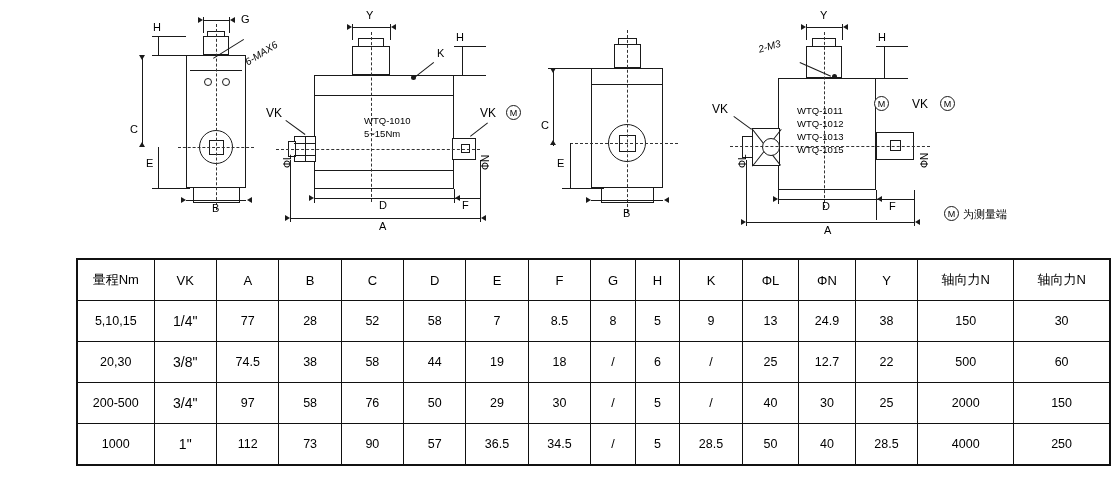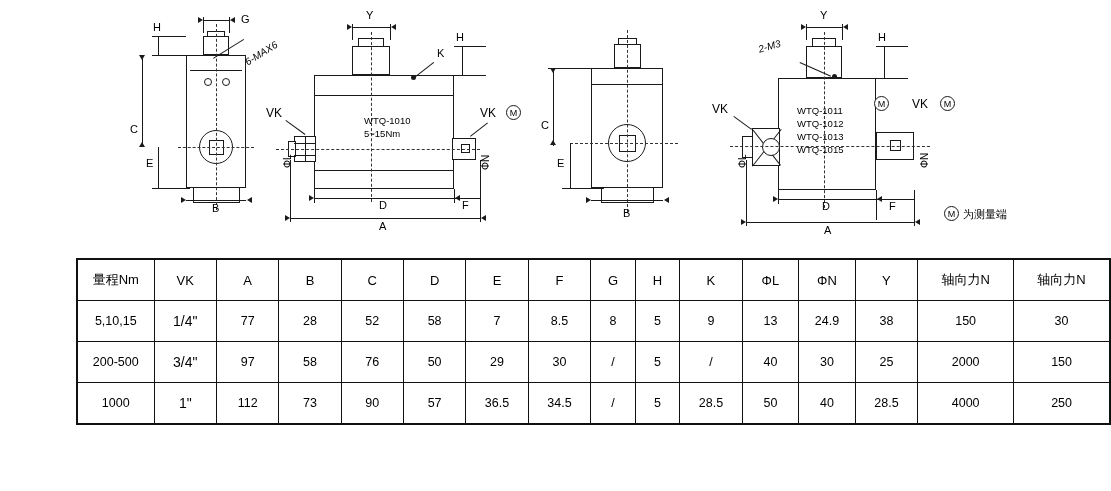--- a/index.html
+++ b/index.html
@@ -300,20 +300,38 @@
         <td>8</td>
         <td>5</td>
         <td>9</td>
         <td>13</td>
         <td>24.9</td>
         <td>38</td>
         <td>150</td>
         <td>30</td>
       </tr>
       <tr>
+        <td>20,30</td>
+        <td class="vk">3/8"</td>
+        <td>74.5</td>
+        <td>38</td>
+        <td>58</td>
+        <td>44</td>
+        <td>19</td>
+        <td>18</td>
+        <td>/</td>
+        <td>6</td>
+        <td>/</td>
+        <td>25</td>
+        <td>12.7</td>
+        <td>22</td>
+        <td>500</td>
+        <td>60</td>
+      </tr>
+      <tr>
         <td>200-500</td>
         <td class="vk">3/4"</td>
         <td>97</td>
         <td>58</td>
         <td>76</td>
         <td>50</td>
         <td>29</td>
         <td>30</td>
         <td>/</td>
         <td>5</td>

